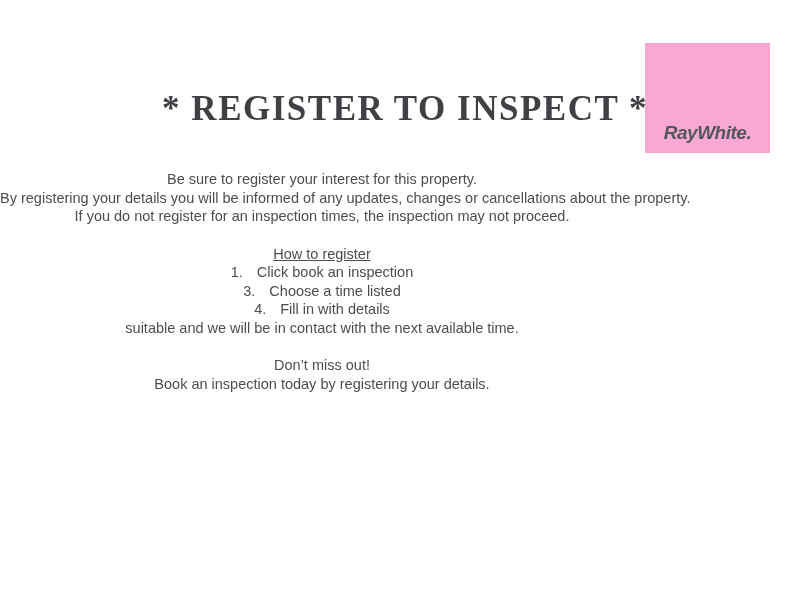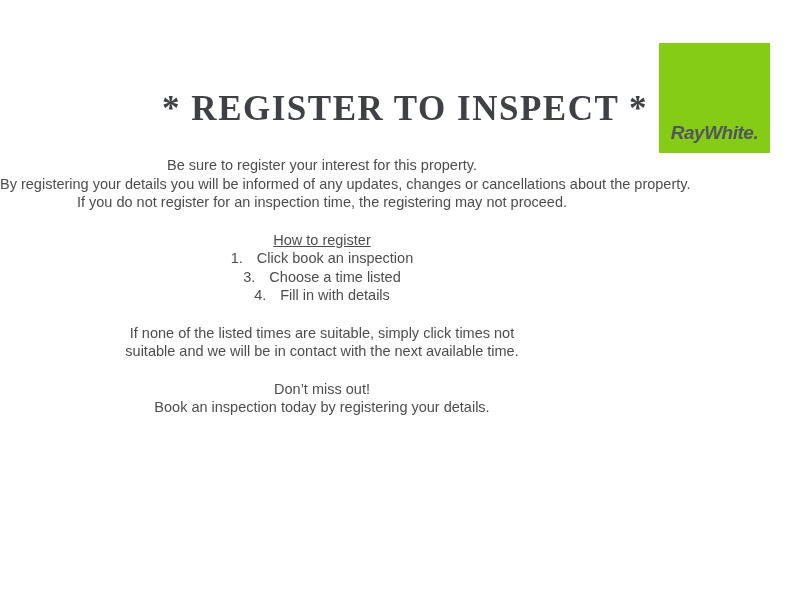--- a/index.html
+++ b/index.html
@@ -25,39 +25,39 @@
     font-weight: 700;
     font-size: 35px;
     line-height: 46px;
     letter-spacing: 1.5px;
     color: #3f4145;
   }
   .logo-box {
     position: absolute;
     top: 43px;
     right: 30px;
-    width: 111px;
+    width: 125px;
     height: 110px;
-    background: #84cc16;
+    background: #f9a8d4;
     display: flex;
     align-items: flex-end;
     justify-content: center;
   }
   .logo-text {
     font-family: "Liberation Sans", sans-serif;
     font-weight: 700;
     font-style: italic;
     font-size: 19px;
     letter-spacing: -0.5px;
     color: #54565a;
     padding-bottom: 9px;
   }
   .content {
     position: absolute;
-    top: 156px;
+    top: 170px;
     left: 0;
     width: 644px;
     text-align: center;
     font-size: 14.5px;
     line-height: 18.5px;
     color: #4d4d4d;
   }
   .content div { white-space: nowrap; }
   .section-gap { margin-top: 19px; }
   .howto-heading {
@@ -76,34 +76,33 @@
   <div class="flyer-title">* REGISTER TO INSPECT *</div>
 
   <div class="logo-box">
     <span class="logo-text">RayWhite.</span>
   </div>
 
   <div class="content">
 
     <div>Be sure to register your interest for this property.</div>
     <div>By registering your details you will be informed of any updates, changes or cancellations about the property.</div>
-    <div>If you do not register for an inspection time, the registering may not proceed.</div>
+    <div>If you do not register for an inspection times, the inspection may not proceed.</div>
 
     <div class="howto-heading section-gap">How to register</div>
 
     <div>
       <span class="step-num">1.</span><span class="step-label">Click book an inspection</span>
     </div>
     <div>
       <span class="step-num">3.</span><span class="step-label">Choose a time listed</span>
     </div>
     <div>
       <span class="step-num">4.</span><span class="step-label">Fill in with details</span>
     </div>
 
-    <div class="section-gap">If none of the listed times are suitable, simply click times not</div>
     <div>suitable and we will be in contact with the next available time.</div>
 
     <div class="cta-heading section-gap">Don’t miss out!</div>
     <div>Book an inspection today by registering your details.</div>
 
   </div>
 </div>
 
 </body></html>

